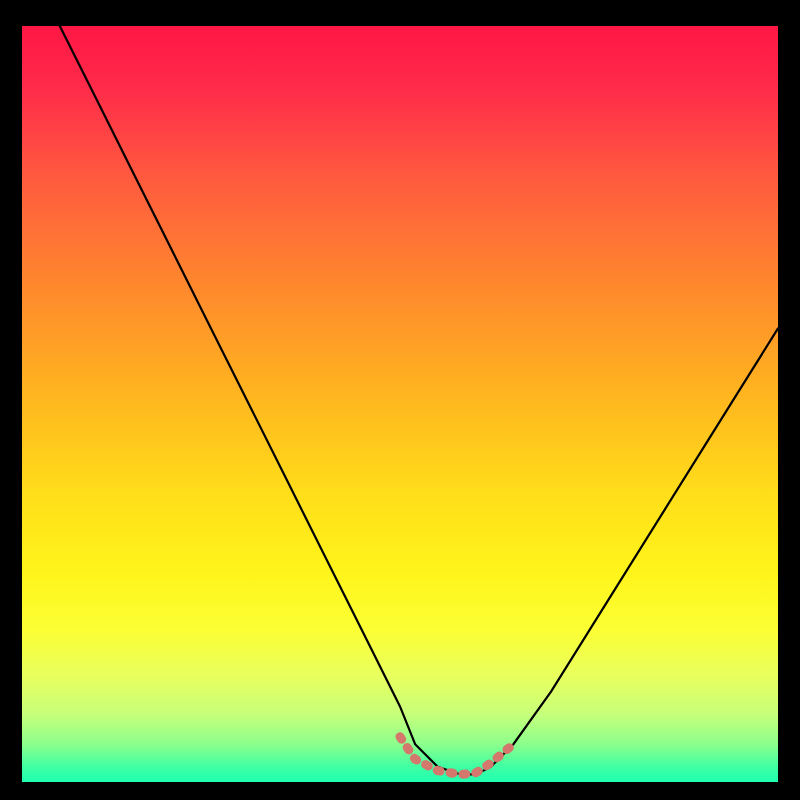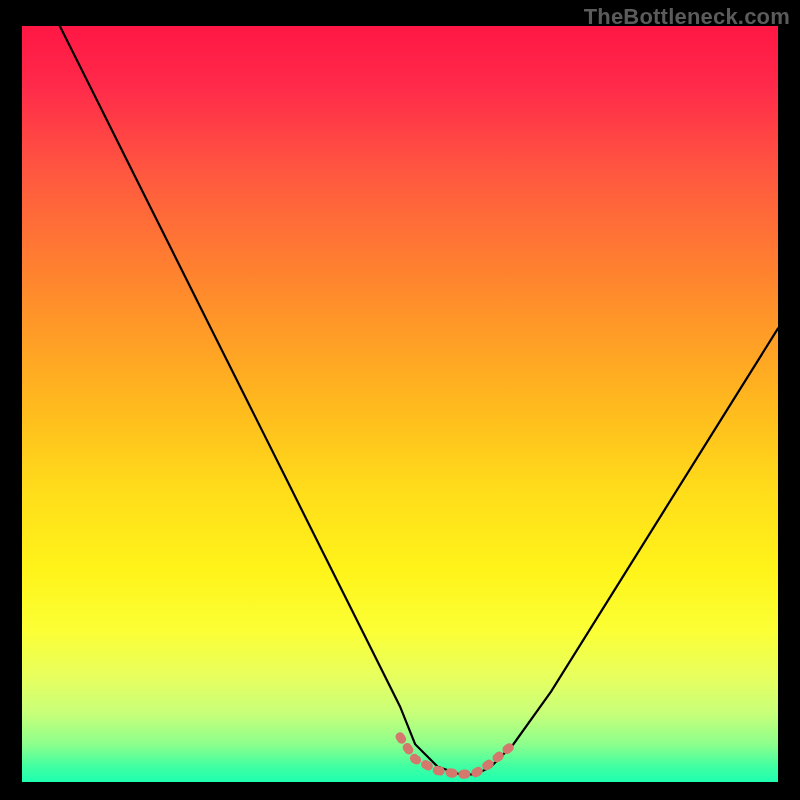--- a/index.html
+++ b/index.html
@@ -38,21 +38,20 @@
   svg {
     display: block;
     width: 756px;
     height: 756px;
   }
 </style>
 </head>
 <body>
 
 <div class="frame">
-  <div class="watermark">TheBottleneck.com</div>
 
   <div class="plot-outer">
     <svg viewBox="0 0 756 756" preserveAspectRatio="none">
       <defs>
         <linearGradient id="bg-grad" x1="0" y1="0" x2="0" y2="1">
 
         <stop offset="0%" stop-color="#ff1744"></stop>
             <stop offset="8%" stop-color="#ff2a4a"></stop>
             <stop offset="20%" stop-color="#ff5a3f"></stop>
             <stop offset="35%" stop-color="#ff8a2c"></stop>

